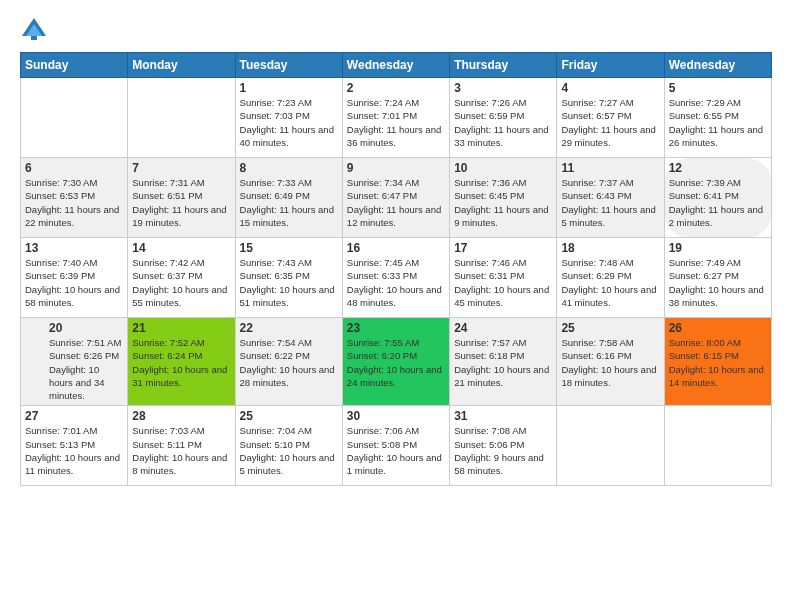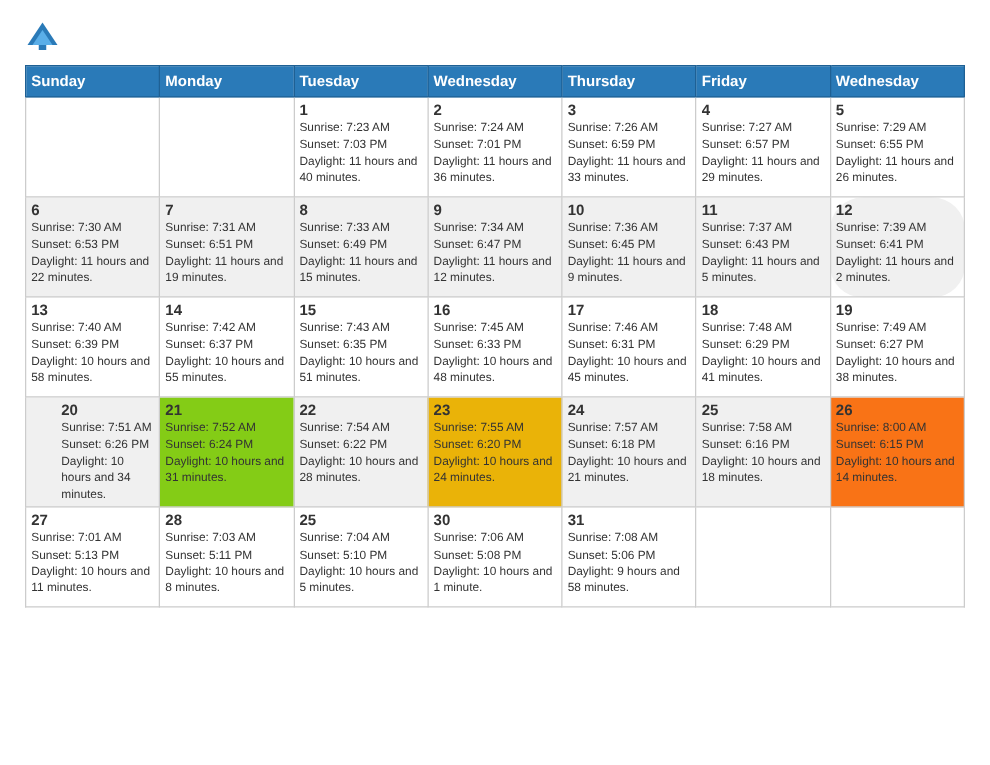--- a/index.html
+++ b/index.html
@@ -213,21 +213,21 @@
             <div class="day-info">Sunrise: 7:51 AM<br>Sunset: 6:26 PM<br>Daylight: 10 hours and 34 minutes.</div>
           </td>
           <td style="background: #84cc16;">
             <span class="day-num">21</span>
             <div class="day-info">Sunrise: 7:52 AM<br>Sunset: 6:24 PM<br>Daylight: 10 hours and 31 minutes.</div>
           </td>
           <td style="background: rgb(240, 240, 240);">
             <span class="day-num">22</span>
             <div class="day-info">Sunrise: 7:54 AM<br>Sunset: 6:22 PM<br>Daylight: 10 hours and 28 minutes.</div>
           </td>
-          <td style="background: #eab308;">
+          <td style="background: #22c55e;">
             <span class="day-num">23</span>
             <div class="day-info">Sunrise: 7:55 AM<br>Sunset: 6:20 PM<br>Daylight: 10 hours and 24 minutes.</div>
           </td>
           <td style="background: rgb(240, 240, 240);">
             <span class="day-num">24</span>
             <div class="day-info">Sunrise: 7:57 AM<br>Sunset: 6:18 PM<br>Daylight: 10 hours and 21 minutes.</div>
           </td>
           <td style="background: rgb(240, 240, 240);">
             <span class="day-num">25</span>
             <div class="day-info">Sunrise: 7:58 AM<br>Sunset: 6:16 PM<br>Daylight: 10 hours and 18 minutes.</div>

